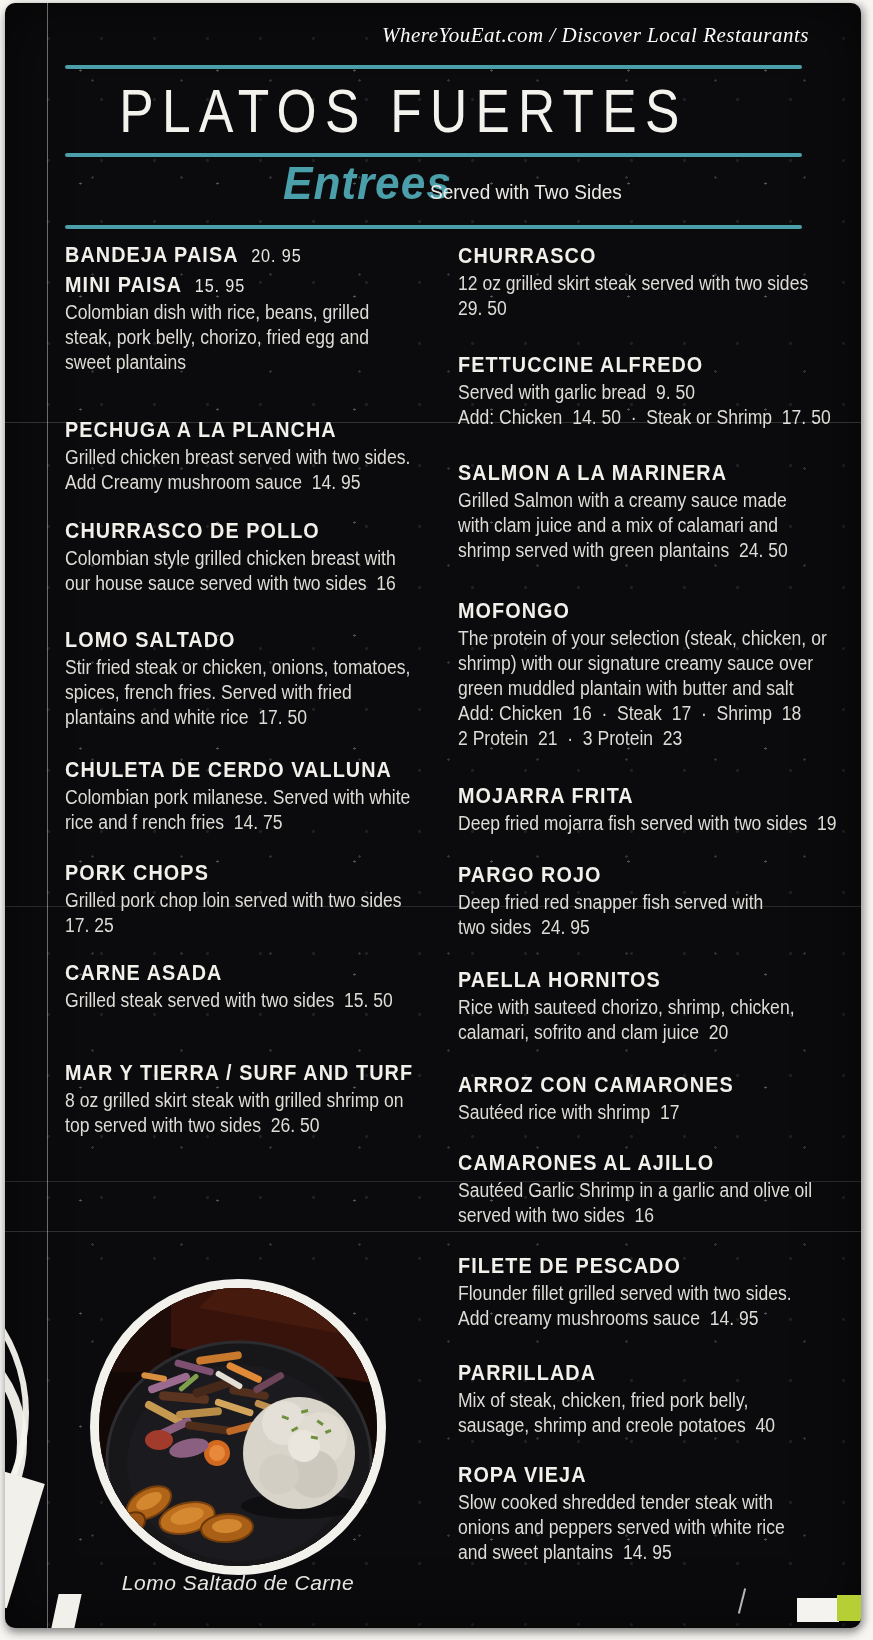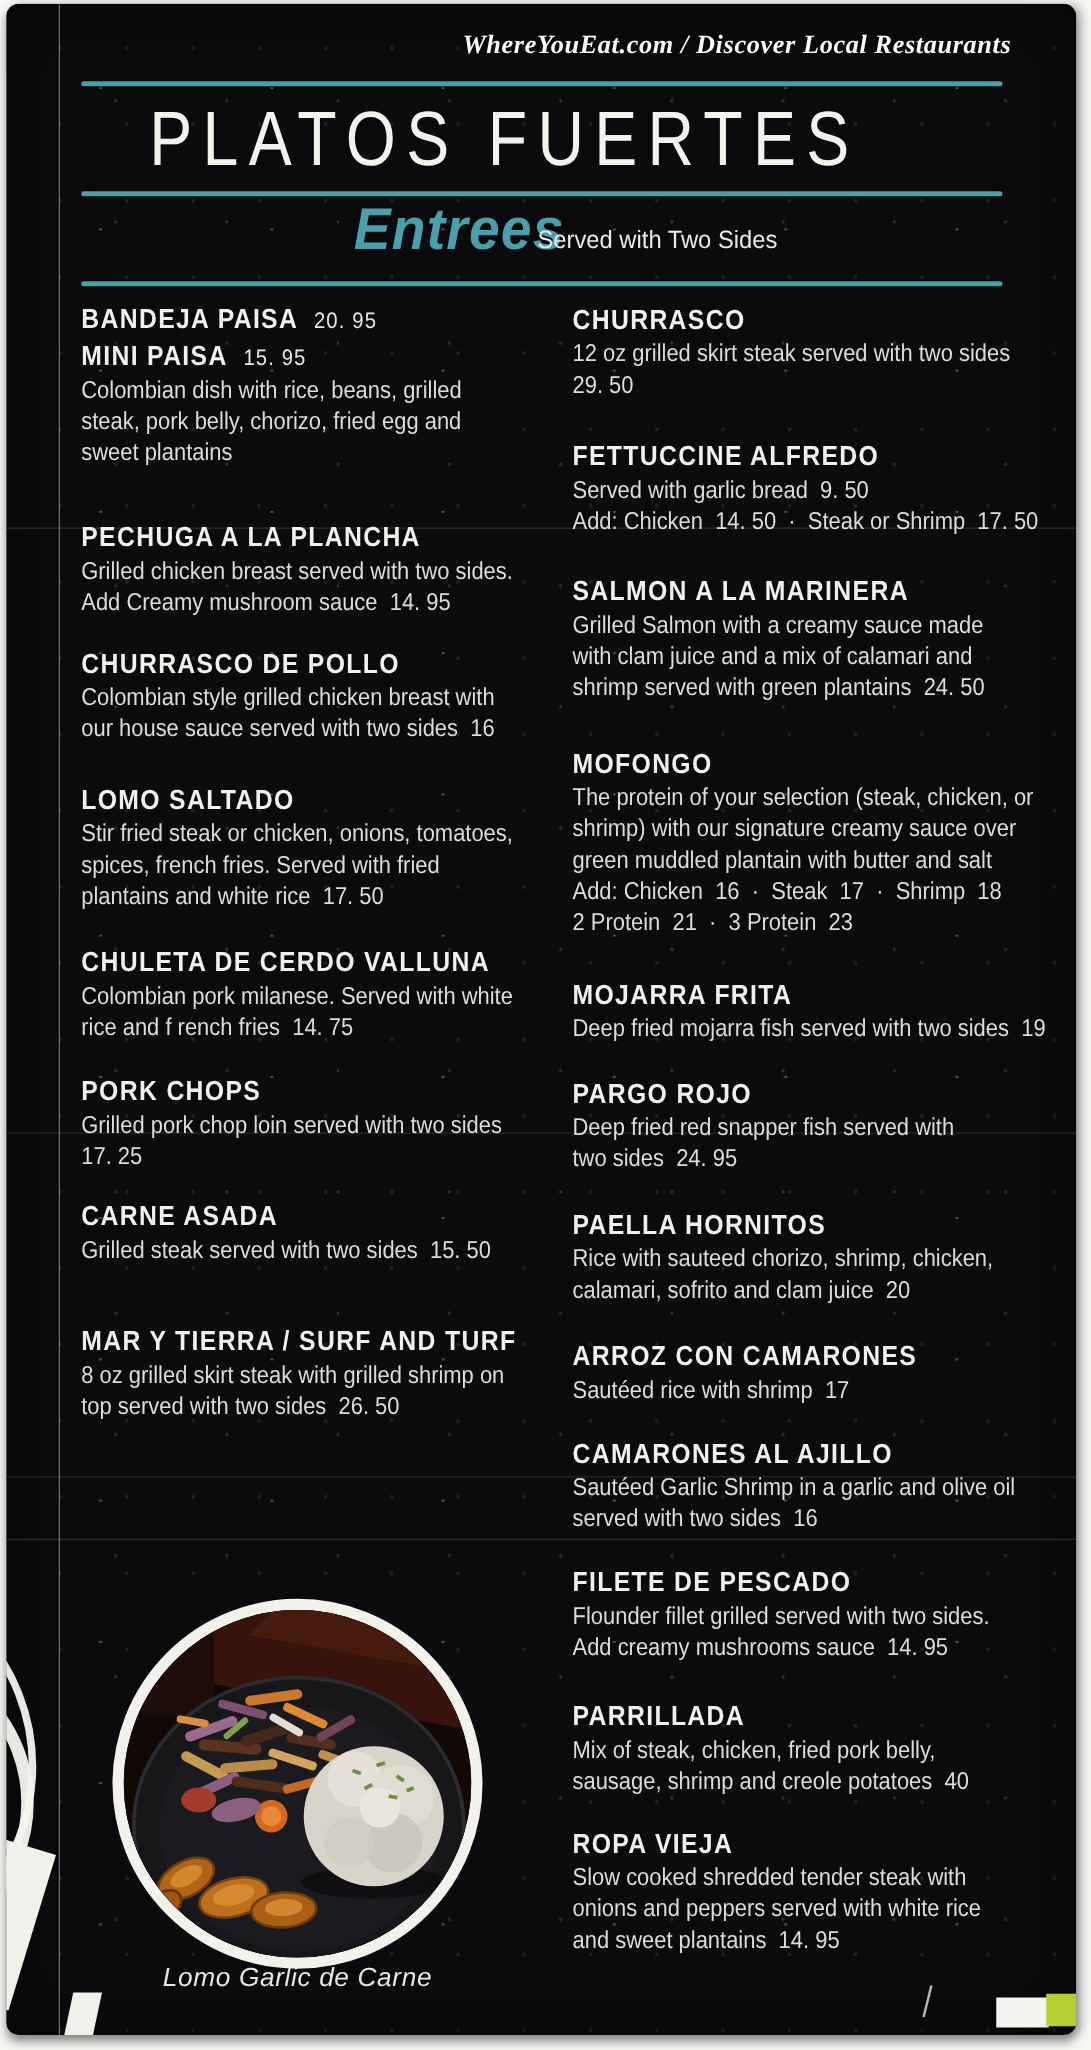--- a/index.html
+++ b/index.html
@@ -10,21 +10,21 @@
         background-image:
           radial-gradient(rgba(255,255,255,.30) 1px, transparent 1.5px),
           radial-gradient(rgba(255,255,255,.16) 1px, transparent 1.4px),
           radial-gradient(rgba(220,225,230,.10) 1px, transparent 1.8px);
         background-size:137px 113px,89px 97px,53px 61px;
         background-position:7px 11px,43px 29px,17px 5px;
         box-shadow:0 5px 8px rgba(70,70,70,.55), 5px 0 7px rgba(120,120,120,.35),
                    inset 0 0 60px rgba(0,0,0,.55);
         overflow:hidden;}
   .watermark{position:absolute;top:20px;right:52px;color:#fbfbfa;
-             font-family:"Liberation Serif",serif;font-style:italic;font-weight:700;
+             font-family:"Liberation Serif",serif;font-style:italic;font-weight:400;
              font-size:21px;letter-spacing:.5px;margin-left:36px;}
   .rule{position:absolute;left:60px;width:737px;height:4px;background:var(--accent,#4a9faa);border-radius:2px;}
   .rule.r1{top:62px;} .rule.r2{top:150px;} .rule.r3{top:222px;}
   .big-title{position:absolute;left:0;width:797px;top:72px;text-align:center;color:#f4f2ec;
              font-size:56px;font-weight:400;letter-spacing:9px;
              transform:scale(.92,1.1);transform-origin:50% 0;white-space:nowrap;}
   .entrees{position:absolute;left:278px;top:152px;color:var(--accent,#4a9faa);
            font-size:47px;font-weight:700;font-style:italic;letter-spacing:1px;
            transform:scaleX(.94);transform-origin:0 0;}
   .entrees-note{position:absolute;left:425px;top:178px;color:#eceae5;font-size:20px;
@@ -253,21 +253,21 @@
           <ellipse cx="50" cy="215" rx="24" ry="14" fill="#b06418" stroke="#713c0c" stroke-width="2" transform="rotate(-28 50 215)"></ellipse>
           <ellipse cx="88" cy="230" rx="28" ry="15" fill="#bd6f1e" stroke="#7a420e" stroke-width="2" transform="rotate(-14 88 230)"></ellipse>
           <ellipse cx="128" cy="240" rx="26" ry="14" fill="#aa5f16" stroke="#6f3a0a" stroke-width="2" transform="rotate(-4 128 240)"></ellipse>
           <ellipse cx="30" cy="238" rx="18" ry="11" fill="#9c5512" stroke="#63330a" stroke-width="2" transform="rotate(-35 30 238)"></ellipse>
           <ellipse cx="50" cy="213" rx="14" ry="7" fill="#d98e35" opacity=".85" transform="rotate(-28 50 213)"></ellipse>
           <ellipse cx="88" cy="228" rx="17" ry="8" fill="#d98e35" opacity=".85" transform="rotate(-14 88 228)"></ellipse>
           <ellipse cx="128" cy="238" rx="15" ry="7" fill="#d98e35" opacity=".85" transform="rotate(-4 128 238)"></ellipse>
         </g>
       </svg>
     </div>
-    <div class="caption">Lomo Garlic de Carne</div>
+    <div class="caption">Lomo Saltado de Carne</div>
 
     <div class="v-scratch"></div>
     <div class="h-scratch hs1"></div>
     <div class="h-scratch hs2"></div>
     <div class="h-scratch hs3"></div>
     <div class="h-scratch hs4"></div>
     <div class="arc arc1"></div>
     <div class="arc arc2"></div>
     <div class="wedge"></div>
     <div class="notch-bl"></div>

